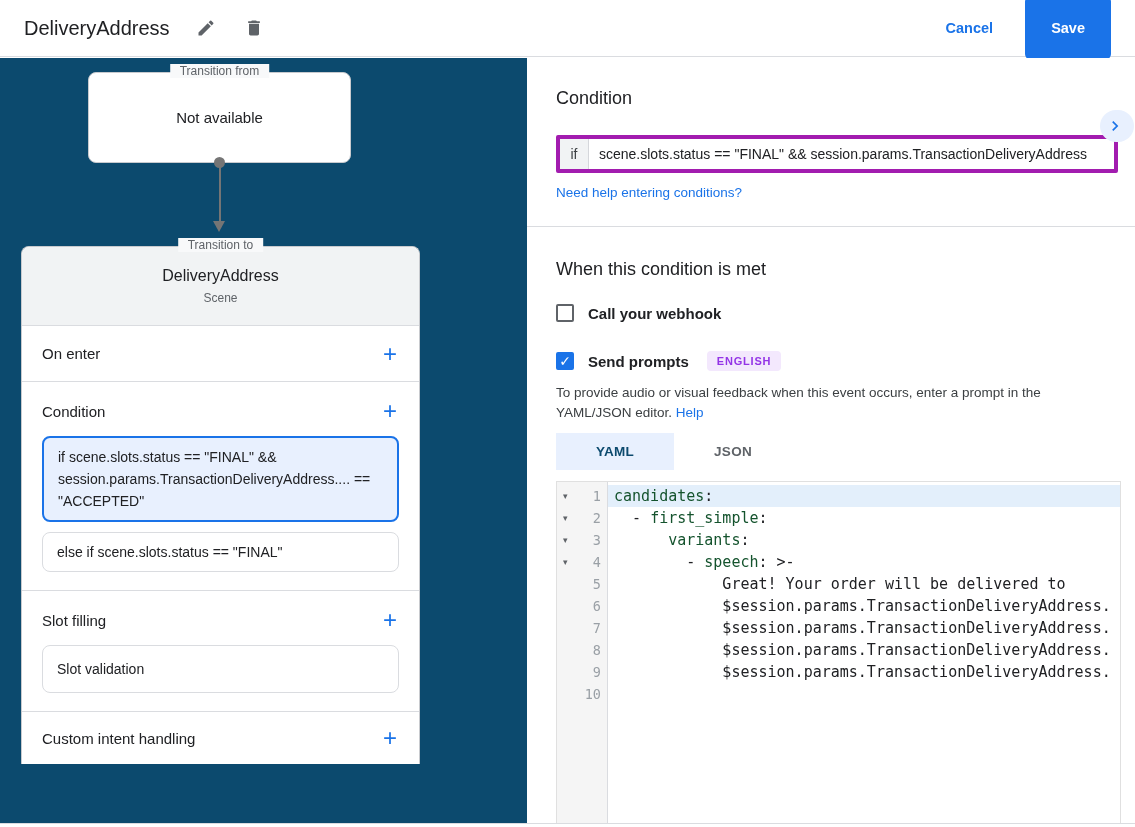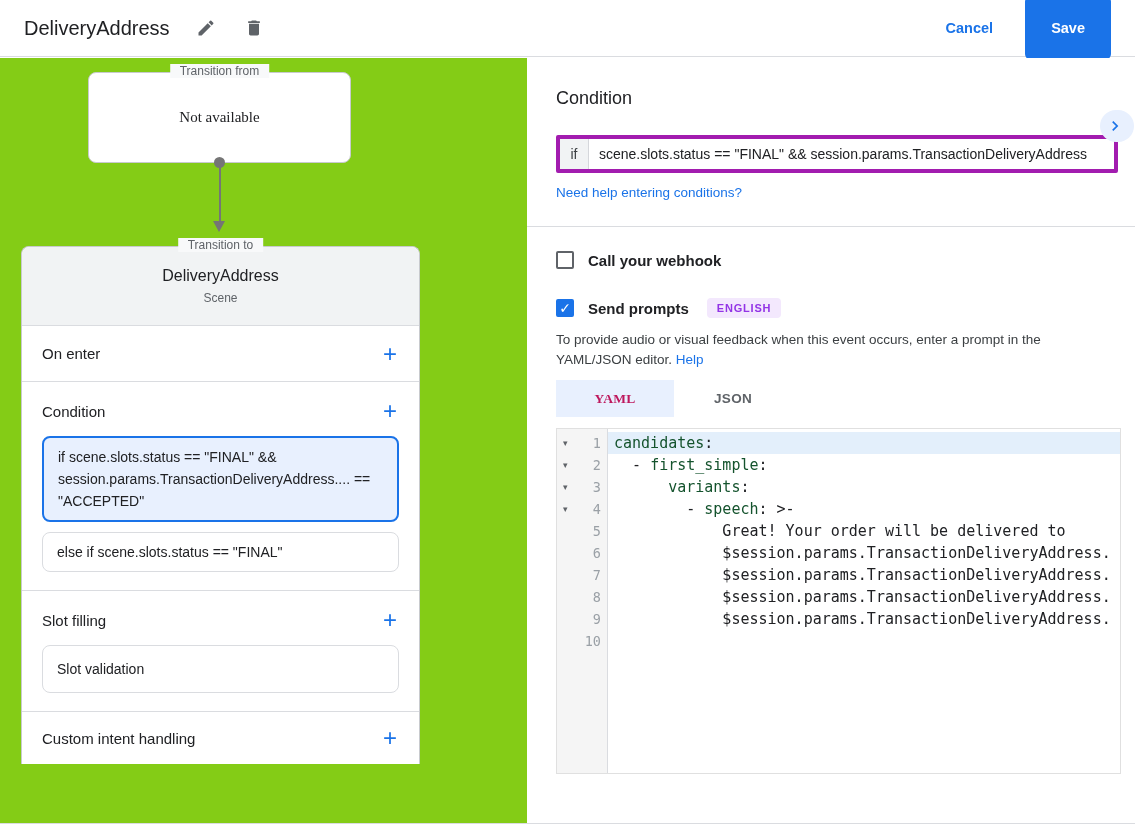--- a/index.html
+++ b/index.html
@@ -16,29 +16,29 @@
     display:flex; align-items:center; padding:2px; }
   .icon-btn svg { width:20px; height:20px; fill:#5f6368; }
   .tb-right { display:flex; align-items:center; gap:32px; }
   .cancel-btn { background:none; border:none; color:#1a73e8; font-size:14.5px;
     font-weight:600; font-family:inherit; cursor:pointer; }
   .save-btn { background:#1a73e8; color:#fff; border:none; border-radius:6px;
     font-size:14.5px; font-weight:600; font-family:inherit; padding:24px 26px; cursor:pointer; }
 
   
   .main { position:absolute; top:58px; left:0; right:0; bottom:0; display:flex; }
-  .left-panel { width:527px; background:#84cc16; position:relative; flex:none; overflow:hidden; }
+  .left-panel { width:527px; background:#0c4a6e; position:relative; flex:none; overflow:hidden; }
   .right-panel { flex:1; background:#fff; position:relative; overflow:hidden; }
 
   
   .legend { position:absolute; top:-9px; left:50%; transform:translateX(-50%);
     background:#f8f9fa; padding:0 10px; font-size:12px; color:#5f6368; white-space:nowrap; }
   .from-box { position:absolute; left:88px; top:14px; width:263px; height:91px;
     background:#fff; border:1px solid #c8cace; border-radius:8px; }
-  .from-value { text-align:center; margin-top:36px; font-size:15px; color:#202124;font-family:Liberation Serif, serif; }
+  .from-value { text-align:center; margin-top:36px; font-size:15px; color:#202124; }
 
   
   .connector { position:absolute; left:0; top:0; }
   .conn-dot { position:absolute; left:214px; top:99px; width:11px; height:11px;
     border-radius:50%; background:#757575; }
   .conn-line { position:absolute; left:218.5px; top:108px; width:2px; height:56px; background:#757575; }
   .conn-head { position:absolute; left:213px; top:163px; width:0; height:0;
     border-left:6.5px solid transparent; border-right:6.5px solid transparent;
     border-top:11px solid #757575; }
 
@@ -93,21 +93,21 @@
   .cb-label { margin-left:14px; font-size:15px; font-weight:600; color:#202124; }
   .cb-row.prompts { margin-top:29px; }
   .lang-badge { margin-left:18px; background:#f3e8fd; color:#9334e6; font-size:11px;
     font-weight:600; letter-spacing:.8px; padding:4px 10px; border-radius:4px; }
   .desc { margin-top:12px; font-size:13.5px; line-height:20px; color:#3c4043; max-width:556px; }
   .desc a { color:#1a73e8; text-decoration:none; cursor:pointer; }
 
   .tabs { margin-top:10px; display:flex; }
   .tab { width:118px; height:37px; display:flex; align-items:center; justify-content:center;
     font-size:13.5px; font-weight:600; letter-spacing:.3px; color:#5f6368; cursor:pointer; }
-  .tab.active { background:#e8f0fe; color:#be185d;font-family:Liberation Serif, serif; }
+  .tab.active { background:#e8f0fe; color:#0c4a6e; }
 
   
   .editor { margin-top:11px; width:565px; height:346px; border:1px solid #e0e0e0;
     display:flex; background:#fff; cursor:text; }
   .fold-col { width:25px; background:#f5f5f5; padding-top:3px; flex:none; }
   .num-col { width:26px; background:#f5f5f5; border-right:1px solid #dadce0;
     padding:3px 6px 0 0; text-align:right; flex:none;
     font-family:"DejaVu Sans Mono","Liberation Mono",monospace; font-size:13.5px; color:#9aa0a6; }
   .code-col { flex:1; overflow:hidden; padding-top:3px;
     font-family:"DejaVu Sans Mono","Liberation Mono",monospace; font-size:15px; color:#202124; }
@@ -217,20 +217,21 @@
 
         <div class="if-row">
           <span class="if-label">if</span>
           <input class="if-input" type="text" value="scene.slots.status == &quot;FINAL&quot; &amp;&amp; session.params.TransactionDeliveryAddress" style="">
         </div>
 
         <a class="help-link">Need help entering conditions?</a>
 
         <div class="divider"></div>
 
+        <h2 class="rp-h when-h">When this condition is met</h2>
 
         <label class="cb-row">
           <span class="cb-box"></span>
           <span class="cb-label">Call your webhook</span>
         </label>
 
         <label class="cb-row prompts">
           <span class="cb-box checked">
               <span>✓</span>
             </span>

